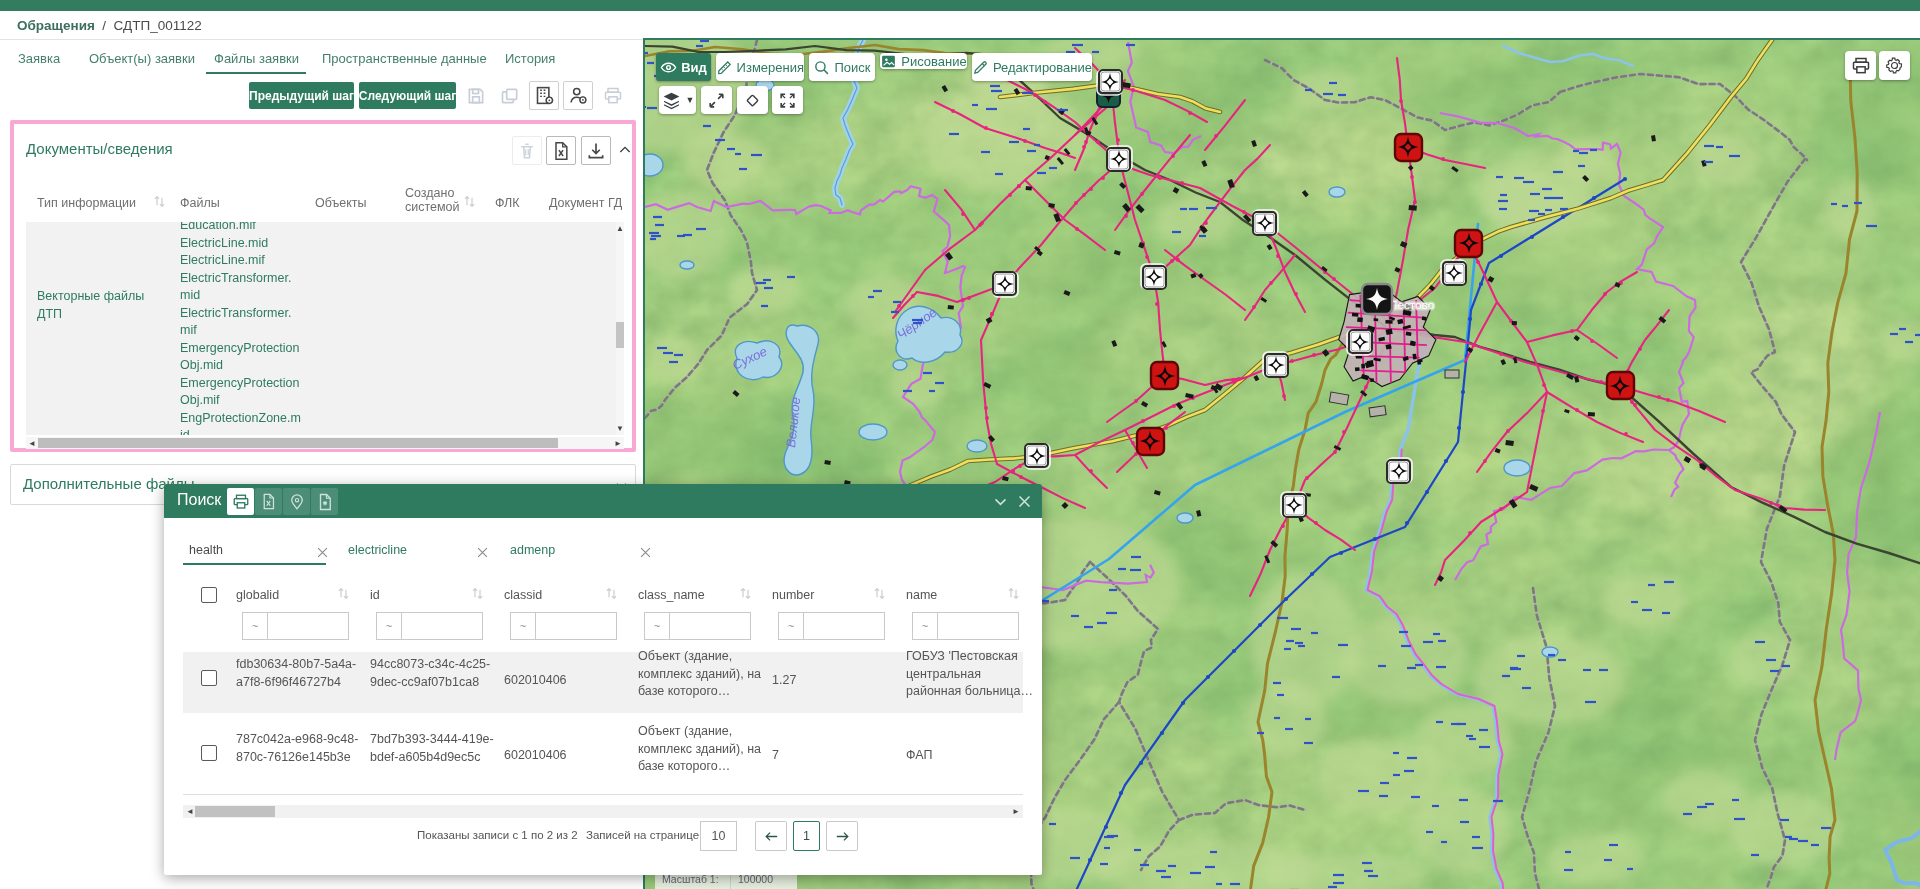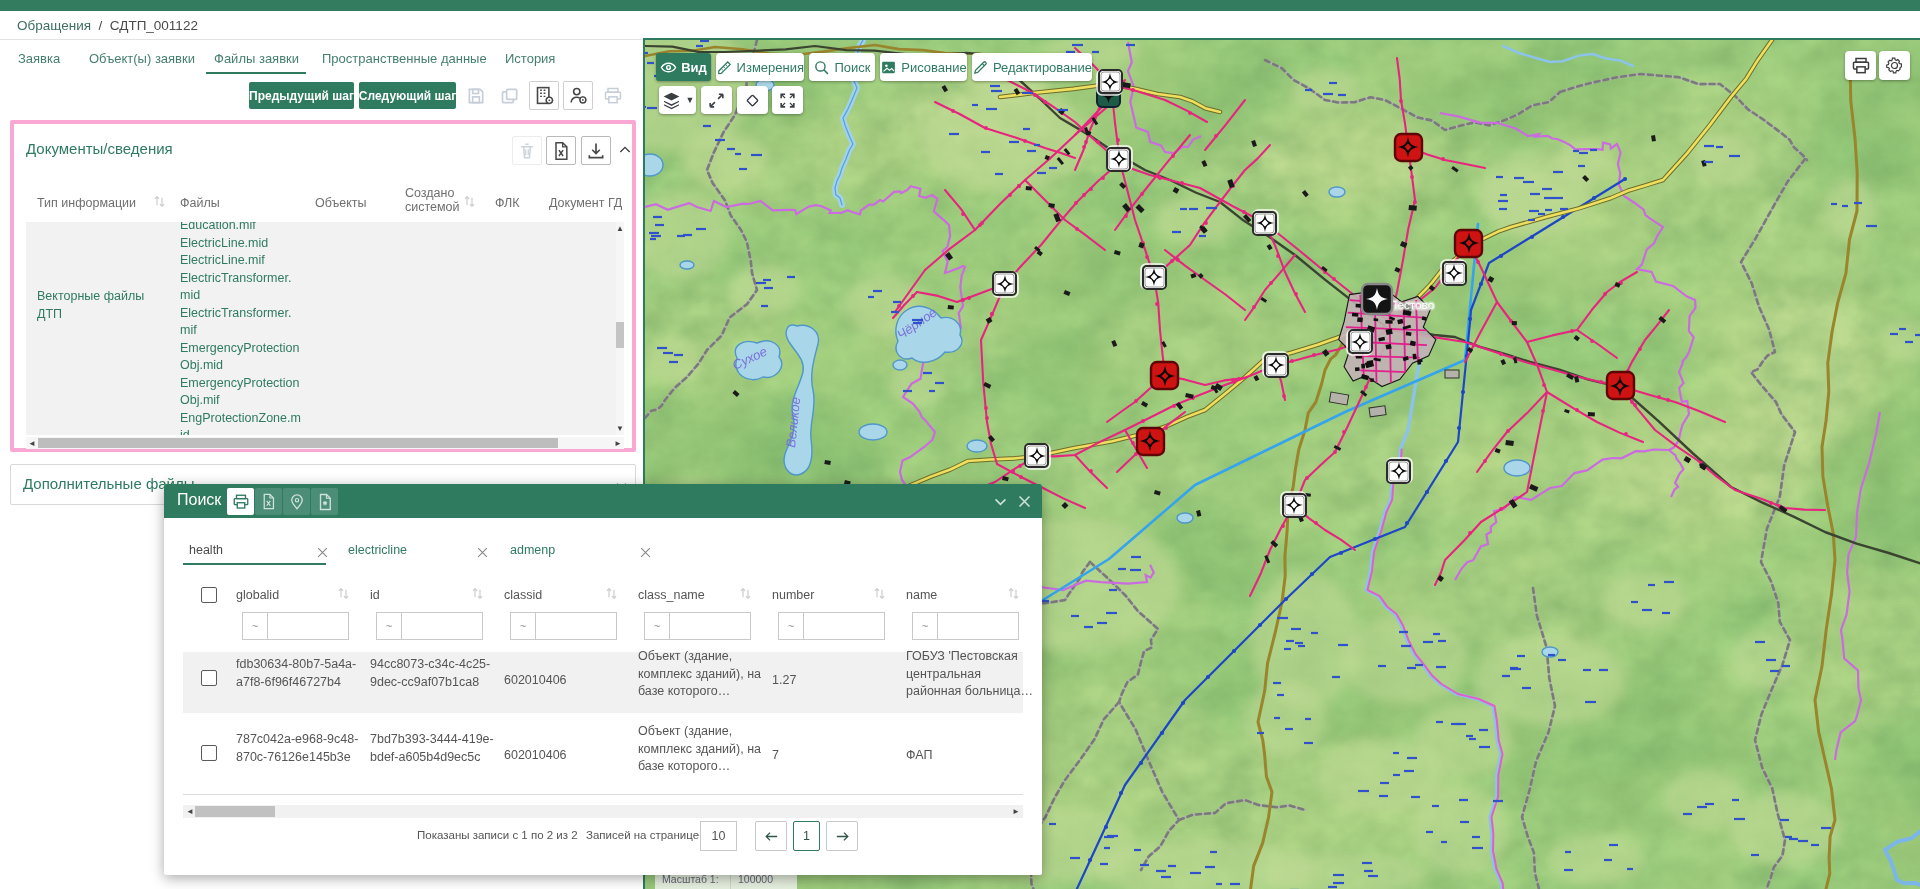--- a/index.html
+++ b/index.html
@@ -1,18 +1,18 @@
 <!DOCTYPE html>
 <html lang="ru"><head><meta charset="utf-8"><title>s</title>
 <style>
 * { margin:0; padding:0; box-sizing:border-box; }
 html,body { width:1920px; height:889px; overflow:hidden; font-family:"Liberation Sans", sans-serif; background:#fff; }
 #topbar { position:absolute; left:0; top:0; width:1920px; height:11px; background:#337c60; }
 #crumbs { position:absolute; left:0; top:11px; width:1920px; height:29px; background:#fff; border-bottom:1px solid #e3e3e3; font-size:13.5px; color:#4a4a4a; }
-#crumbs .a { color:#3d6e5f; }
+#crumbs .a { color:#3d6e5f;font-weight:bold; }
 #map { position:absolute; left:643px; top:38px; width:1277px; height:851px; border-left:2px solid #2e7b60; border-top:2px solid #2e7b60; overflow:hidden; background:#94c87e; }
 .mbtn { position:absolute; background:#fff; border-radius:4px; box-shadow:0 1px 3px rgba(0,0,0,0.35); display:flex; align-items:center; justify-content:center; gap:4px; font-size:13px; color:#2e7b60; font-weight:400; }
 .tab { display:inline-block; font-size:13px; color:#45806c; white-space:nowrap; }
 .gbtn { position:absolute; background:#2e7b60; color:#fff; font-size:12px; font-weight:700; display:flex; align-items:center; justify-content:center; border-radius:2px; white-space:nowrap; }
 .ibtn { position:absolute; width:30px; height:29px; display:flex; align-items:center; justify-content:center; border-radius:2px; background:#fff; }
 .hdrcell { position:absolute; font-size:12.5px; color:#6f6f6f; white-space:nowrap; }
 .grnb { color:#2e7b60; font-weight:400; }
 </style></head>
 <body>
 <div id="topbar"></div>
@@ -936,21 +936,21 @@
       <b style="font-weight:700">Вид</b>
     </div>
   <div class="mbtn" style="left:71px;top:13px;width:88px;height:28px"><svg width="17" height="17" viewBox="0 0 24 24" style="">
         <path d="M4 17L17 4l3.5 3.5L7.5 20.5 4 20.8z" fill="none" stroke="#2e7b60" stroke-width="1.8"></path>
         <path d="M8 14l1.8 1.8M11 11l1.8 1.8M14 8l1.8 1.8" stroke="#2e7b60" stroke-width="1.4"></path>
       </svg>Измерения</div>
   <div class="mbtn" style="left:164px;top:13px;width:66px;height:28px"><svg width="17" height="17" viewBox="0 0 24 24" style="">
         <circle cx="10.5" cy="10.5" r="6.5" fill="none" stroke="#2e7b60" stroke-width="2"></circle>
         <path d="M15.3 15.3L21 21" stroke="#2e7b60" stroke-width="2"></path>
       </svg>Поиск</div>
-  <div class="mbtn" style="left:235px;top:13px;width:87px;height:28px"><svg width="17" height="17" viewBox="0 0 24 24" style="">
+  <div class="mbtn" style="left:235px;top:13px;width:87px;height:16px"><svg width="17" height="17" viewBox="0 0 24 24" style="">
         <rect x="3" y="4" width="18" height="16" rx="1.5" fill="#2e7b60"></rect>
         <circle cx="9" cy="9.5" r="1.8" fill="#fff"></circle>
         <path d="M5 17.5l5-4.5 3.5 3 3-2.5 3.5 3.5" fill="none" stroke="#fff" stroke-width="1.6"></path>
       </svg>Рисование</div>
   <div class="mbtn" style="left:327px;top:13px;width:120px;height:28px"><svg width="17" height="17" viewBox="0 0 24 24" style="">
         <path d="M4 20l1-4L16.5 4.5a2 2 0 0 1 2.8 0l.2.2a2 2 0 0 1 0 2.8L8 19l-4 1z" fill="none" stroke="#2e7b60" stroke-width="1.8"></path>
         <path d="M14.5 6.5l3 3" stroke="#2e7b60" stroke-width="1.6"></path>
       </svg>Редактирование</div>
   <div class="mbtn" style="left:14px;top:46px;width:37px;height:28px">
       <svg width="21" height="21" viewBox="0 0 24 24" style="">

